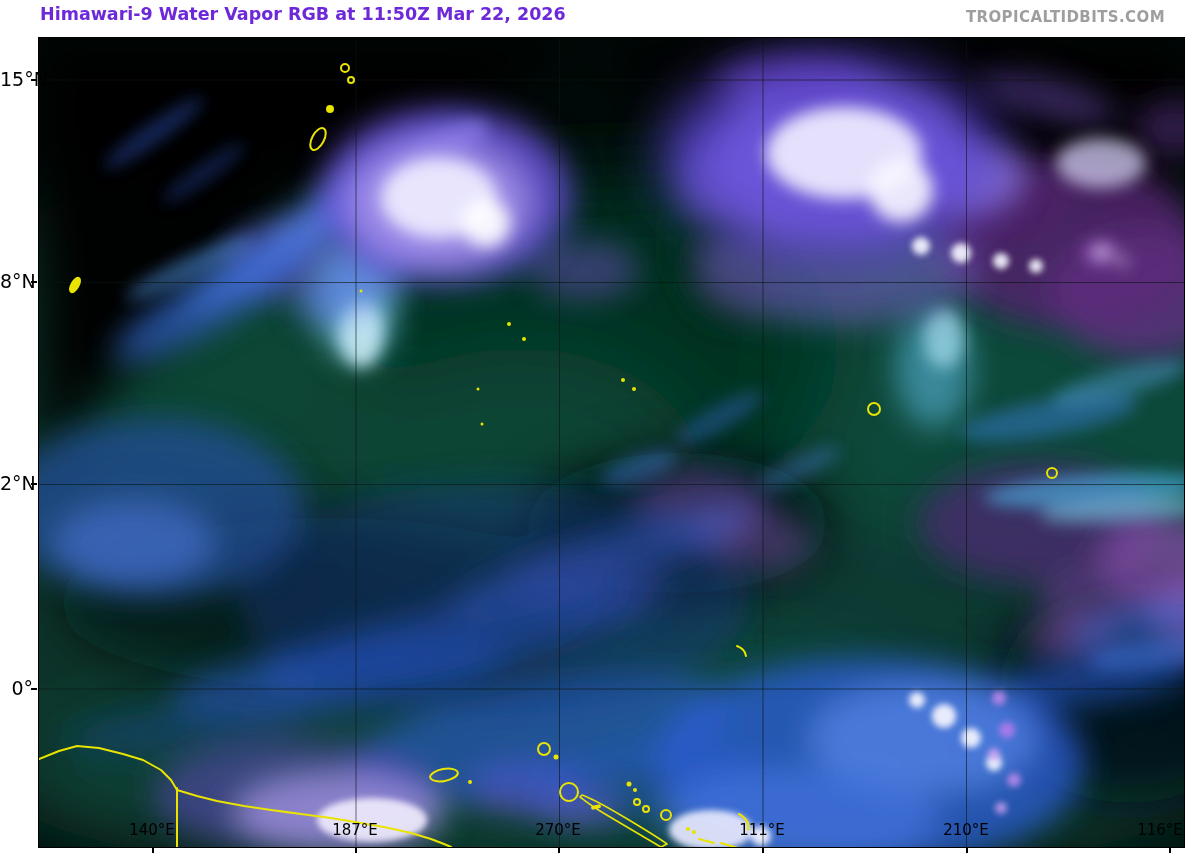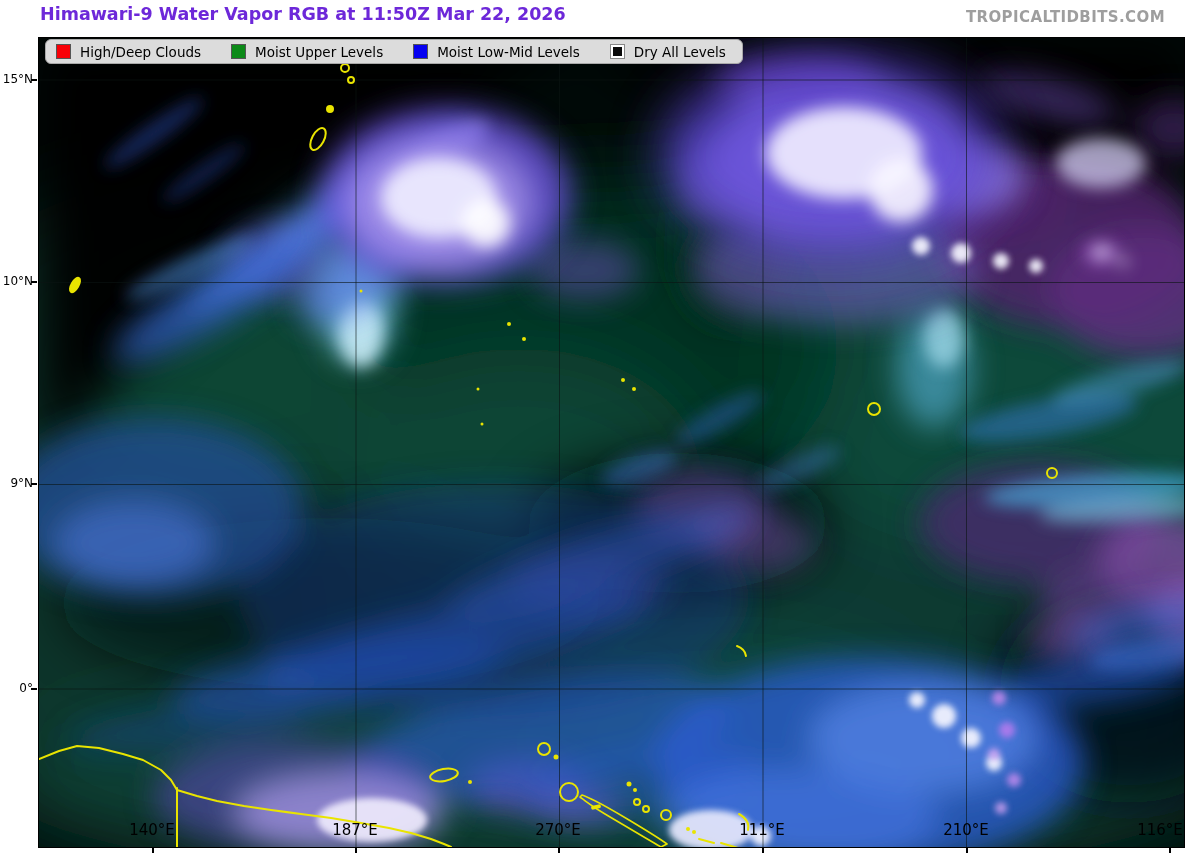--- a/index.html
+++ b/index.html
@@ -14,21 +14,21 @@
   .legend{position:absolute;left:6px;top:1px;height:23px;display:inline-flex;align-items:center;
           gap:30px;padding:0 16px 0 10px;background:#dcdcdc;border:1px solid #a9a9a9;
           border-radius:6px;font-size:13.5px;color:#000;white-space:nowrap;}
   .legend-item{display:inline-flex;align-items:center;gap:9px;}
   .swatch{width:13px;height:13px;display:inline-block;border:1px solid #555;}
   .swatch.black{border:1px solid #888;box-shadow:inset 0 0 0 2px #fff;}
   .tick-x{position:absolute;width:1.5px;height:6px;background:#000;top:847px;}
   .tick-y{position:absolute;width:6px;height:1.5px;background:#000;left:31px;}
   .lon-label{position:absolute;top:821px;transform:translateX(-50%);font-size:15px;color:#000;}
   .lat-label{position:absolute;left:0;width:33px;text-align:right;transform:translateY(-50%);
-             font-size:12px;color:#000;}
+             font-size:19px;color:#000;}
 </style>
 </head>
 <body>
 
 <div class="page">
 
   <div class="title">Himawari-9 Water Vapor RGB at 11:50Z Mar 22, 2026</div>
   <div class="watermark">TROPICALTIDBITS.COM</div>
 
   <div class="map">
@@ -222,55 +222,37 @@
         <circle cx="627" cy="777" r="5"></circle>
         <circle cx="590" cy="746" r="2.5" fill="#e9e400" stroke="none"></circle>
         <circle cx="596" cy="752" r="2" fill="#e9e400" stroke="none"></circle>
         <circle cx="649" cy="791" r="2" fill="#e9e400" stroke="none"></circle>
         <circle cx="655" cy="794" r="2" fill="#e9e400" stroke="none"></circle>
         <path d="M700,776 q11,6 9,16"></path>
         <path d="M660,801 l15,4 M682,805 l17,5"></path>
       </g>
     </svg>
 
-    <div class="legend">
-      <div class="legend-item">
-        <span class="swatch" style="background: rgb(248, 0, 7);"></span>
-        <span>High/Deep Clouds</span>
-      </div>
-      <div class="legend-item">
-        <span class="swatch" style="background: rgb(12, 138, 24);"></span>
-        <span>Moist Upper Levels</span>
-      </div>
-      <div class="legend-item">
-        <span class="swatch" style="background: rgb(5, 0, 240);"></span>
-        <span>Moist Low-Mid Levels</span>
-      </div>
-      <div class="legend-item">
-        <span class="swatch black" style="background: rgb(10, 10, 10);"></span>
-        <span>Dry All Levels</span>
-      </div>
-    </div>
   </div>
 
   <div class="tick-x" style="left:152px"></div>
   <div class="tick-x" style="left:355px"></div>
   <div class="tick-x" style="left:558px"></div>
   <div class="tick-x" style="left:762px"></div>
   <div class="tick-x" style="left:966px"></div>
   <div class="tick-x" style="left:1169px"></div>
   <span class="lon-label" style="left:152px">140°E</span>
   <span class="lon-label" style="left:355px">187°E</span>
   <span class="lon-label" style="left:558px">270°E</span>
   <span class="lon-label" style="left:762px">111°E</span>
   <span class="lon-label" style="left:966px">210°E</span>
   <span class="lon-label" style="left:1160px">116°E</span>
 
   <div class="tick-y" style="top:79px"></div>
   <div class="tick-y" style="top:281px"></div>
   <div class="tick-y" style="top:483px"></div>
   <div class="tick-y" style="top:688px"></div>
   <span class="lat-label" style="top:79px">15°N</span>
-  <span class="lat-label" style="top:281px">10°N</span>
-  <span class="lat-label" style="top:483px">9°N</span>
+  <span class="lat-label" style="top:281px">8°N</span>
+  <span class="lat-label" style="top:483px">2°N</span>
   <span class="lat-label" style="top:688px">0°</span>
 
 </div>
 
 </body></html>

